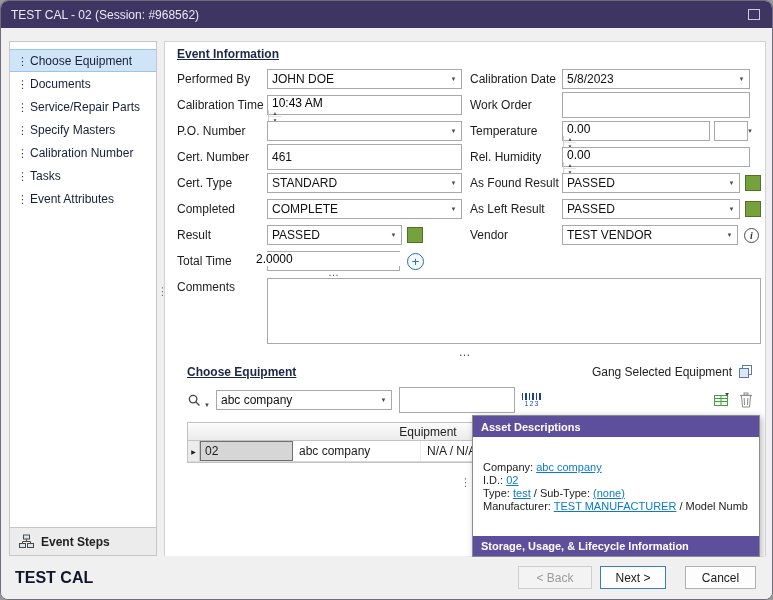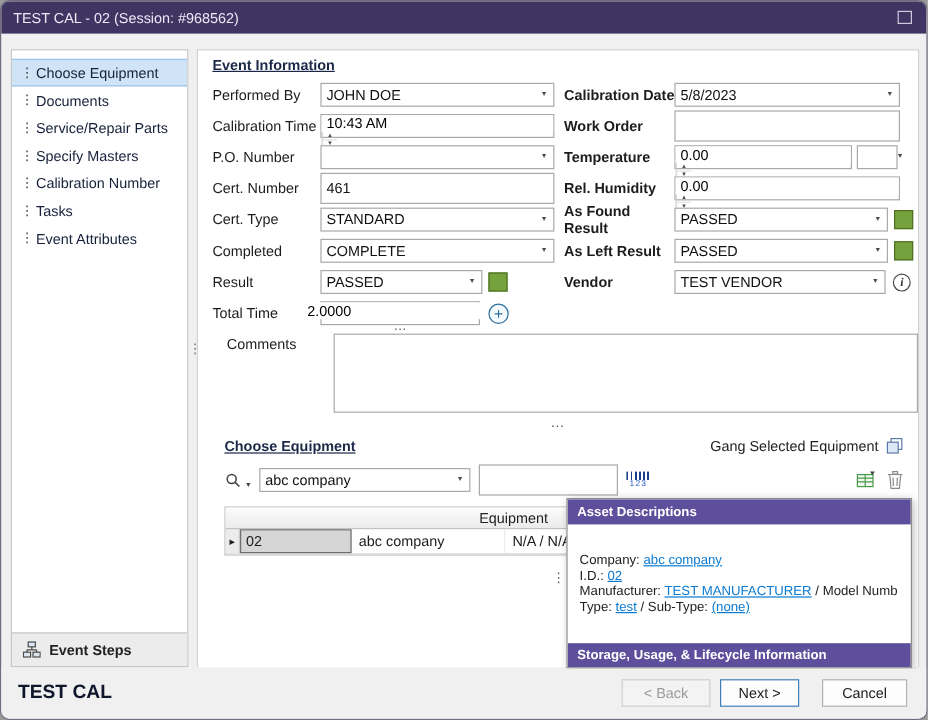--- a/index.html
+++ b/index.html
@@ -33,21 +33,21 @@
     border:1px solid #d2d2d2; overflow:hidden; }
   .section-title { font-weight:bold; text-decoration:underline; color:#1b2747; }
   .ev-title { margin:5px 0 0 12px; }
 
   
   .form { margin:5px 0 0 12px; }
   .frow { display:flex; align-items:center; height:26px; }
   .lbl1 { width:90px; color:#1c1c1c; }
   .f1 { width:195px; display:flex; align-items:center; }
   .gapc { width:8px; }
-  .lbl2 { width:92px; color:#1c1c1c;font-weight:bold; }
+  .lbl2 { width:92px; color:#1c1c1c; }
   .f2 { width:199px; display:flex; align-items:center; }
 
   .combo { height:20px; border:1px solid #a9a9a9; background:#fff; display:flex; align-items:center; cursor:default;gap:28px; }
   .combo .val { flex:1; padding-left:4px; white-space:nowrap; overflow:hidden; color:#111; }
   .combo .arr { width:15px; text-align:center; color:#4c4c4c; font-size:6px; }
   .tbx { height:20px; border:1px solid #a9a9a9; background:#fff; font:12px "Liberation Sans",sans-serif; padding:12px 4px; color:#111; outline:none; }
   .spinbox { height:20px; border:1px solid #a9a9a9; background:#fff; display:flex; align-items:stretch;flex-direction:column; }
   .spinbox .sin { flex:1; min-width:0; border:0; outline:none; font:12px "Liberation Sans",sans-serif; padding:0 4px; }
   .spinner { width:13px; border-left:1px solid #cfcfcf; display:flex; flex-direction:column; }
   .spinner .sarr { flex:1; font-size:5px; color:#4c4c4c; display:flex; align-items:center; justify-content:center; cursor:default; }
@@ -60,21 +60,21 @@
   .info-circle { width:15px; height:15px; border:1px solid #4a4a4a; border-radius:50%; margin-left:6px;
     display:flex; align-items:center; justify-content:center; font:italic bold 10px "Liberation Serif",serif; color:#333; cursor:pointer; }
   .ellbox { display:flex; align-items:center; padding:0; }
   .ellbox .sin { flex:1; min-width:0; border:0; outline:none; font:12px "Liberation Sans",sans-serif; padding:0 4px; }
   .ellbtn { width:16px; text-align:center; color:#555; cursor:pointer; font-size:11px; }
   .plus-btn { width:17px; height:17px; border:1px solid #2d6f9e; border-radius:50%; margin-left:7px;
     display:flex; align-items:center; justify-content:center; color:#2d6f9e; font-size:13px; line-height:13px;
     background:#f4fafe; cursor:pointer; }
 
   .frow.comments { height:auto; align-items:flex-start; margin-top:4px; }
-  .frow.comments .lbl1 { margin-top:2px;margin-left:12px; }
+  .frow.comments .lbl1 { margin-top:2px; }
   .comments-box { width:494px; height:66px; border:1px solid #a9a9a9; resize:none;
     font:12px "Liberation Sans",sans-serif; padding:2px 4px; outline:none; }
 
   .collapse-handle { text-align:center; color:#555; font-size:12px; height:13px; line-height:10px;
     margin-top:3px; cursor:pointer; letter-spacing:1px; }
 
   
   .equip { margin:4px 12px 0 22px; }
   .equip-head { display:flex; align-items:center; justify-content:space-between; }
   .gang { display:flex; align-items:center; gap:6px; color:#222; }
@@ -416,29 +416,29 @@
       <div class="popup-body">
         <div class="pline">
           <span>Company:</span>
           <span class="plink">abc company</span>
         </div>
         <div class="pline">
           <span>I.D.:</span>
           <span class="plink">02</span>
         </div>
         <div class="pline">
-          <span>Manufacturer:</span>
-          <span class="plink">TEST MANUFACTURER</span>
-          <span> / Model Numb</span>
-        </div>
-        <div class="pline">
           <span>Type:</span>
           <span class="plink">test</span>
           <span> / Sub-Type: </span>
           <span class="plink">(none)</span>
+        </div>
+        <div class="pline">
+          <span>Manufacturer:</span>
+          <span class="plink">TEST MANUFACTURER</span>
+          <span> / Model Numb</span>
         </div>
       </div>
       <div class="popup-footer">Storage, Usage, &amp; Lifecycle Information</div>
     </div>
     <div class="popup-grip">
       <span>⋮</span>
     </div>
   </div>
 
   <div class="footer">

